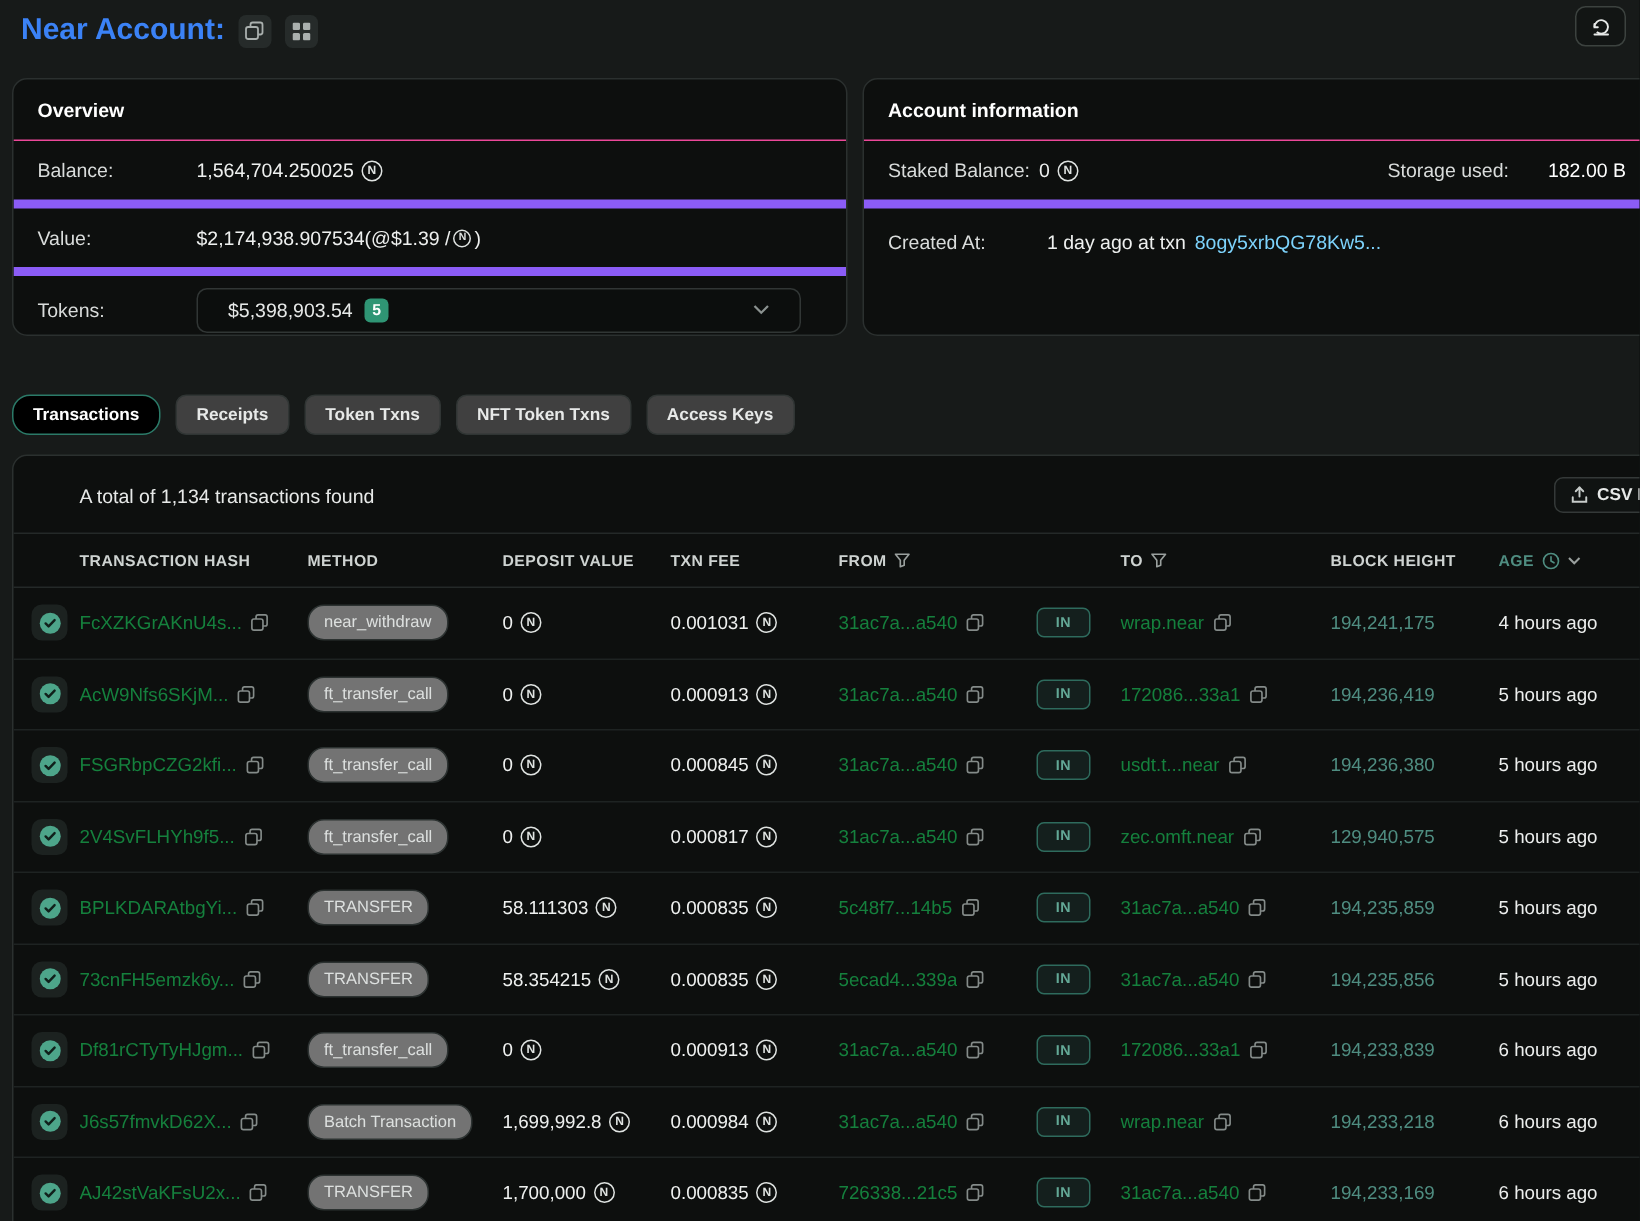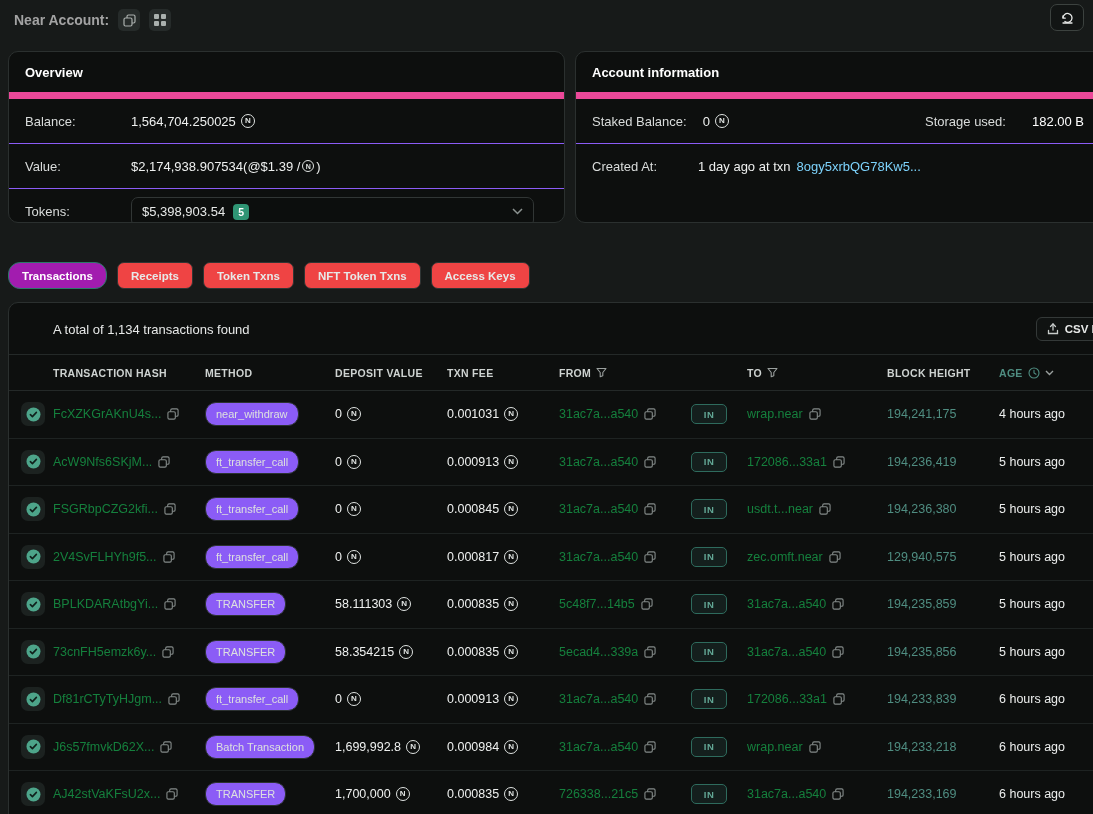--- a/index.html
+++ b/index.html
@@ -4,72 +4,72 @@
 <style>
   * { box-sizing: border-box; }
   html,body { margin:0; padding:0; }
   body {
     width:1093px; height:814px; overflow:hidden; position:relative;
     background:#171a19; color:#e7e9e8;
     font-family:"Liberation Sans", sans-serif; font-size:13px;
   }
   
   .topbar { display:flex; align-items:center; gap:9px; padding:9px 14px; width:1093px; position:relative; }
-  .topbar-title { font-size:14px; font-weight:700; color:#a3a3a3; }
+  .topbar-title { font-size:20px; font-weight:700; color:#3b82f6; }
   .topbar-address { font-size:14.5px; color:#4f867c; letter-spacing:.1px; }
   .icon-chip { width:22px; height:22px; border-radius:5px; background:#262b2a; display:flex; align-items:center; justify-content:center; flex:0 0 auto; cursor:pointer; }
   .topbar-action { position:absolute; right:9px; top:4px; width:34px; height:27px; border:1px solid #3c423f; border-radius:7px; background:#121514; display:flex; align-items:center; justify-content:center; cursor:pointer; }
   
   .cards { display:flex; width:1160px; margin-top:11px; }
   .card { background:#0d0f0e; border:1px solid #2b302f; border-radius:10px; height:172px; overflow:hidden; }
   .card-overview { width:557px; margin-left:8px; }
   .card-account { width:582px; margin-left:10px; }
-  .card-title { font-size:13px; font-weight:700; color:#fff; padding:13px 16px 12px; border-bottom:7px solid #ec4899; }
-  .card-row { display:flex; align-items:center; padding:0 16px; height:45px; border-bottom:1px solid #8b5cf6; }
+  .card-title { font-size:13px; font-weight:700; color:#fff; padding:13px 16px 12px; border-bottom:1px solid #ec4899; }
+  .card-row { display:flex; align-items:center; padding:0 16px; height:45px; border-bottom:6px solid #8b5cf6; }
   .card-row:last-child { border-bottom:none; }
   .row-label { width:106px; flex:0 0 auto; color:#d9dcdb; }
   .row-value { color:#eef0ef; display:flex; align-items:center; }
   
   .coin { display:inline-flex; width:14px; height:14px; border:1.3px solid #dfe3e1; border-radius:50%; align-items:center; justify-content:center; margin-left:5px; flex:0 0 auto; }
   .coin::after { content:"N"; font-size:8px; font-weight:700; color:#dfe3e1; line-height:1; }
   .coin.sm { width:12px; height:12px; }
   .coin.sm::after { font-size:7px; }
   
-  .tokens-dd { flex:1; height:30px; margin-right:14px; border:1px solid #313635; border-radius:7px; background:#0c0e0d; display:flex; align-items:center; padding:0 10px; cursor:pointer; }
+  .tokens-dd { flex:1; height:30px; margin-right:14px; border:1px solid #313635; border-radius:7px; background:#0c0e0d; display:flex; align-items:center; padding:0 20px; cursor:pointer; }
   .tokens-count { margin-left:8px; min-width:16px; height:16px; padding:0 4px; border-radius:4px; background:#2f9574; color:#fff; font-size:10.5px; font-weight:700; display:flex; align-items:center; justify-content:center; }
   .dd-chevron { margin-left:auto; display:flex; }
   
   .acct-pair { display:flex; align-items:center; }
-  .acct-pair .row-label { width:auto; margin-right:16px; }
+  .acct-pair .row-label { width:auto; margin-right:6px; }
   .storage-group { margin-left:auto; padding-right:56px; }
   .storage-group .row-label { margin-right:26px; }
   .storage-value { font-weight:400; color:#fff; }
   .txn-link { color:#7dd3fc; margin-left:6px; cursor:pointer; }
   .created-text { color:#eef0ef; }
   
   .tabs { display:flex; gap:10px; margin:39px 0 0 8px; }
-  .tab { height:27px; padding:0 13px; border-radius:7px; background:#ef4444; border:1px solid #303534; font-size:11.5px; font-weight:700; display:flex; align-items:center; color:#e7e9e8; cursor:pointer; white-space:nowrap; }
-  .tab.active { background:#a21caf; border-color:#2b7a68; color:#fff;border-radius:12px; }
+  .tab { height:27px; padding:0 13px; border-radius:7px; background:#404040; border:1px solid #303534; font-size:11.5px; font-weight:700; display:flex; align-items:center; color:#e7e9e8; cursor:pointer; white-space:nowrap; }
+  .tab.active { background:#000000; border-color:#2b7a68; color:#fff;border-radius:12px; }
   
   .panel { width:1148px; margin:13px 0 0 8px; background:#0d0f0e; border:1px solid #2b302f; border-radius:10px 10px 0 0; }
   .panel-summary { display:flex; align-items:center; padding:14px 16px 13px 44px; font-size:13px; color:#e7e9e8; }
   .csv-btn { margin-left:auto; display:flex; align-items:center; gap:6px; border:1px solid #343938; border-radius:6px; padding:5px 10px; font-size:11.5px; font-weight:700; color:#e7e9e8; cursor:pointer; background:#101312; white-space:nowrap; }
   .grid-header, .grid-row { display:grid; grid-template-columns:32px 152px 130px 112px 112px 132px 56px 140px 112px 112px; align-items:center; padding:0 12px; }
   .grid-header { height:37px; border-top:1px solid #242928; border-bottom:1px solid #242928; font-size:10.5px; font-weight:700; letter-spacing:.3px; color:#ced3d1; }
   .th { display:flex; align-items:center; gap:5px; }
   .th-age { color:#4f8d81; cursor:pointer; }
   .grid-row { height:47.5px; border-bottom:1px solid #1e2322; font-size:12.5px; }
   .cell { display:flex; align-items:center; gap:6px; min-width:0; }
   .link { color:#15803d; cursor:pointer; white-space:nowrap; overflow:hidden; text-overflow:ellipsis; }
   .block-link { color:#4f8d81; cursor:pointer; }
   .num { color:#eef0ef; display:flex; align-items:center; }
   .age-cell { color:#eceeed; }
   .copy-btn { display:flex; flex:0 0 auto; cursor:pointer; }
   .check-chip { width:24px; height:24px; border-radius:7px; background:#1c2220; display:flex; align-items:center; justify-content:center; }
-  .method-pill { display:inline-block; max-width:120px; padding:5px 10px; border-radius:11px; background:#8b5cf6; border:1px solid #2c3231; font-size:11px; color:#dde0df; white-space:nowrap; overflow:hidden; text-overflow:ellipsis; }
+  .method-pill { display:inline-block; max-width:120px; padding:5px 10px; border-radius:11px; background:#737373; border:1px solid #2c3231; font-size:11px; color:#dde0df; white-space:nowrap; overflow:hidden; text-overflow:ellipsis; }
   .in-badge { width:36px; height:20px; border:1px solid #2e6b5d; border-radius:5px; background:rgba(38,77,67,.28); color:#63a896; font-size:9.5px; font-weight:700; display:flex; align-items:center; justify-content:center; letter-spacing:.5px; cursor:pointer; }
   svg { display:block; }
 </style>
 </head>
 <body>
 
 <div class="topbar">
   <span class="topbar-title">Near Account:</span>
   <span class="icon-chip">
     <span>

